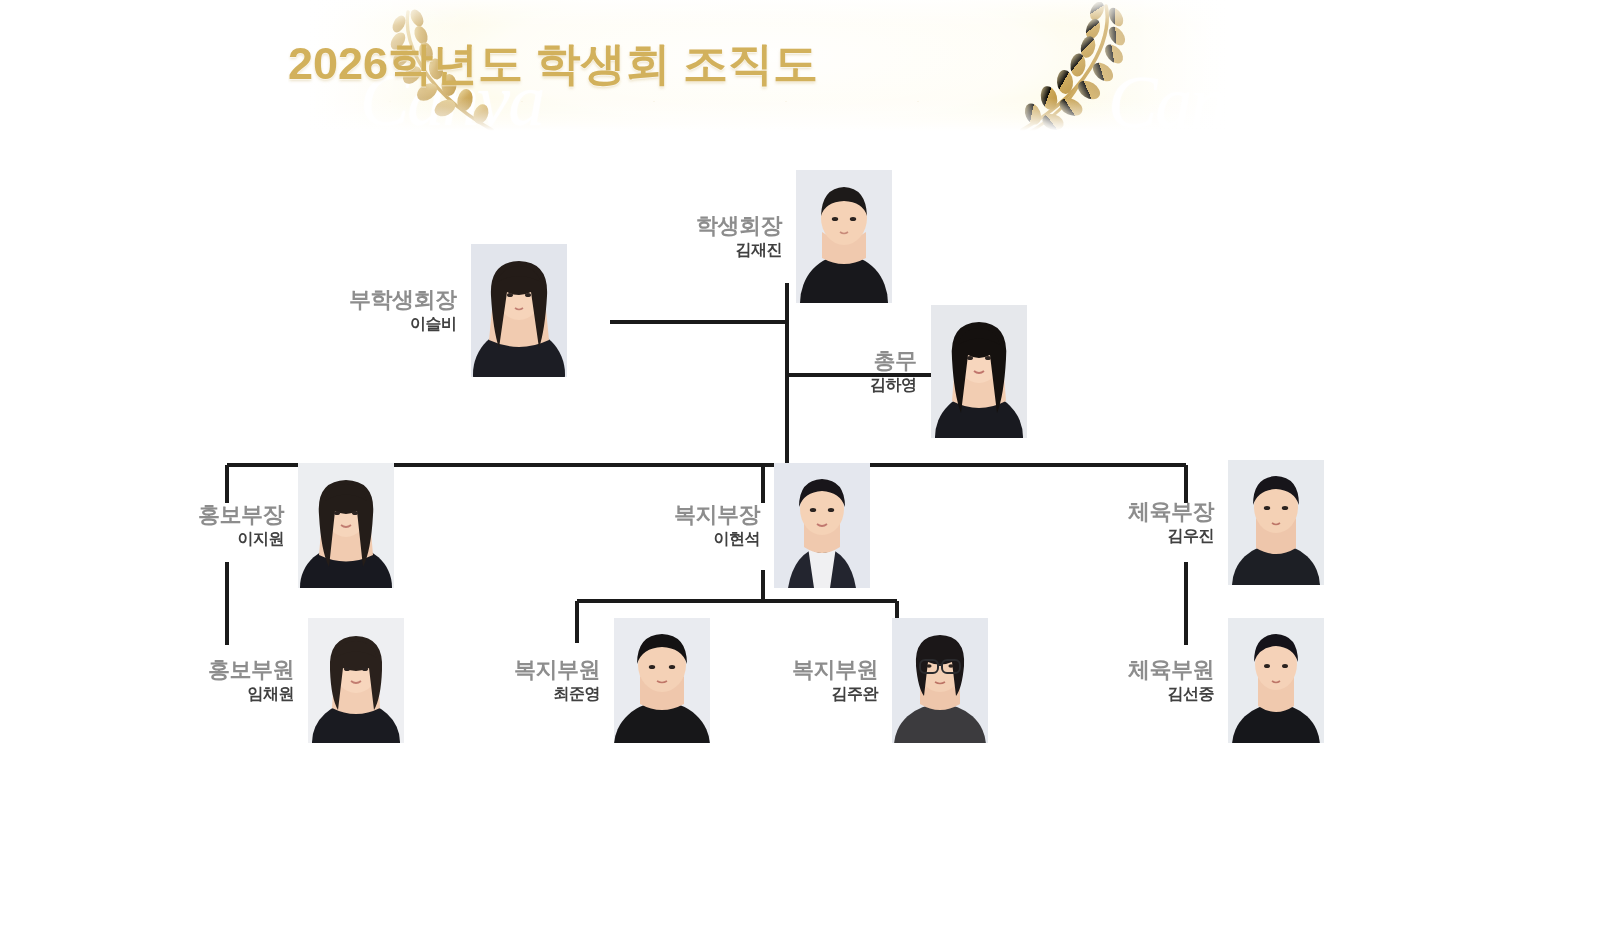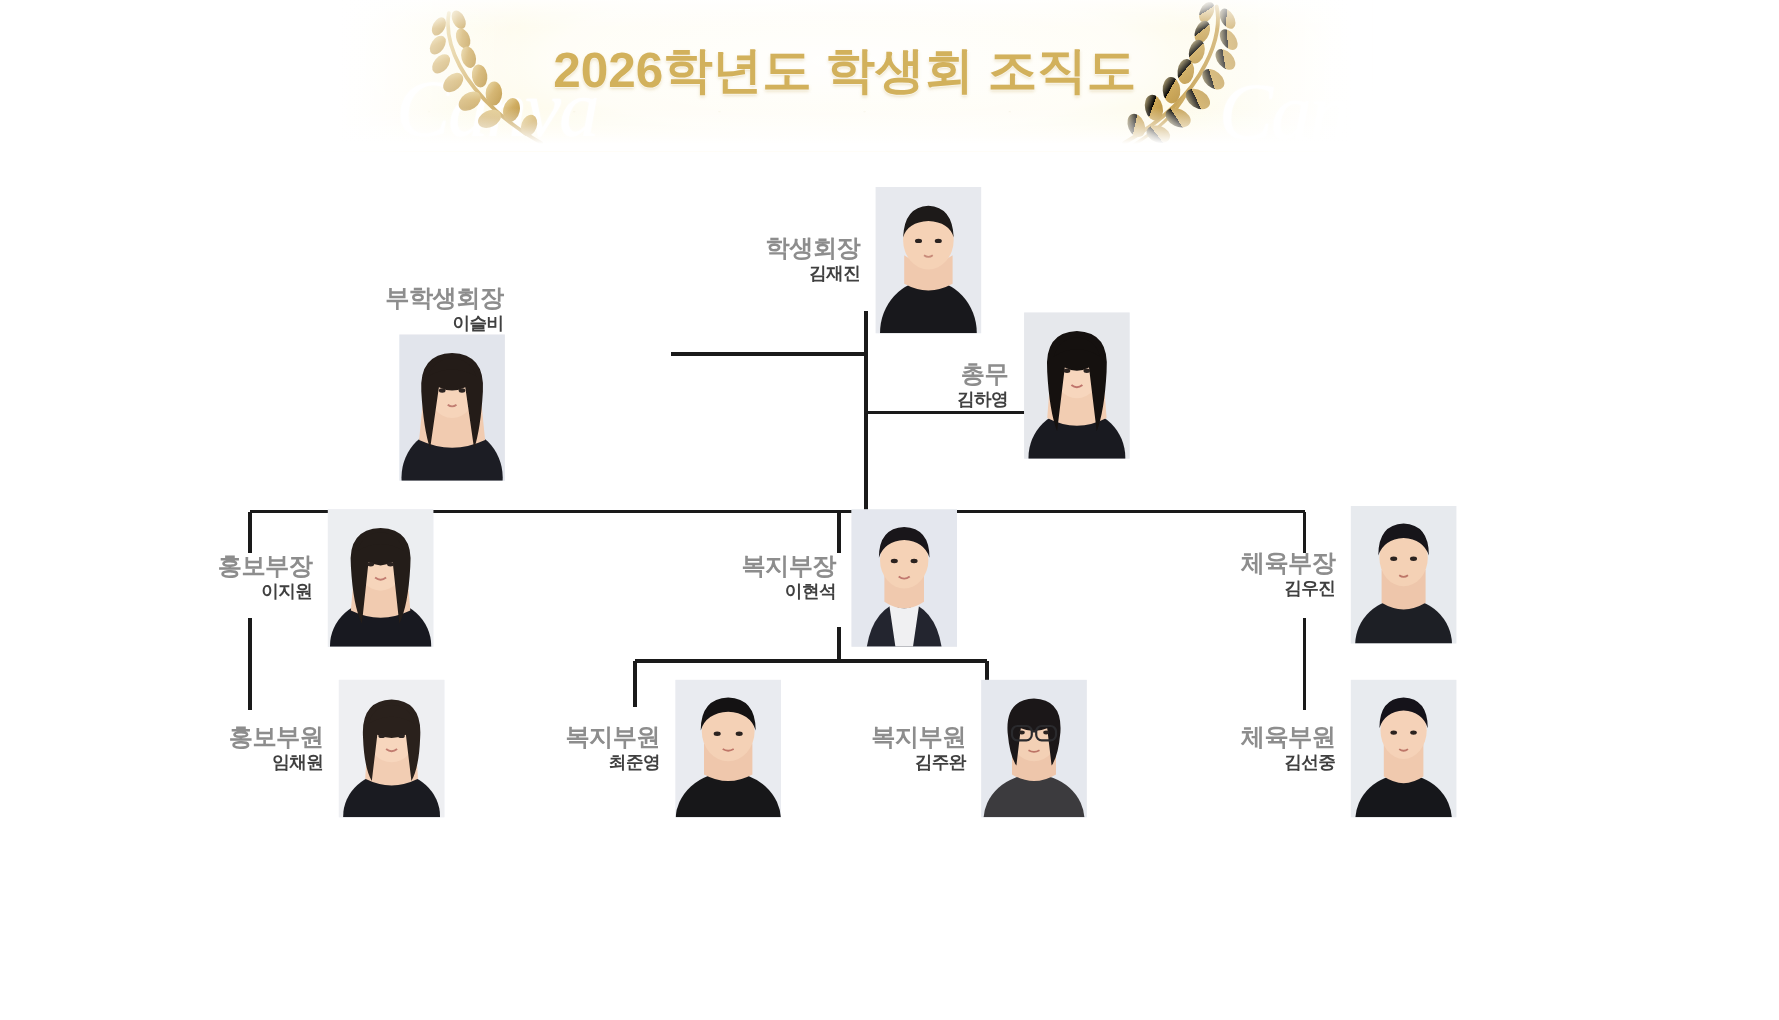--- a/index.html
+++ b/index.html
@@ -59,21 +59,20 @@
   .watermark.left  { left: 72px;  top: 58px; }
   .watermark.right { left: 820px; top: 60px; }
 
   .laurel { position: absolute; top: 8px; }
   .laurel.left  { left: 96px;  width: 120px; height: 124px; }
   .laurel.right { left: 716px; top: 2px; width: 130px; height: 132px; }
 
   #title-text {
     position: absolute;
     left: 0; right: 0; top: 34px;
-    text-align: center;
     font-family: "Liberation Sans", "DejaVu Sans", sans-serif;
     font-weight: bold;
     font-size: 45px;
     letter-spacing: 0px;
     color: #d2b15c;
     text-shadow:
       0 1px 0 rgba(255,255,255,0.55),
       0 2px 3px rgba(185,150,60,0.28);
     white-space: nowrap;
   }
@@ -226,41 +225,41 @@
         <path d="M26 62 q22 16 44 0 l0 26 q-22 12 -44 0 z" fill="#f0c9ae"></path>
         <ellipse cx="48" cy="48" rx="23" ry="27" fill="#f5d2b6"></ellipse>
         <path d="M25 46 q1 -28 23 -29 q22 1 23 29 q-4 -14 -23 -15 q-19 1 -23 15 z" fill="#1d1a19"></path>
         <ellipse cx="39" cy="49" rx="3.2" ry="2" fill="#2b2320"></ellipse>
         <ellipse cx="57" cy="49" rx="3.2" ry="2" fill="#2b2320"></ellipse>
         <path d="M44 62 q4 3 8 0" stroke="#c88b7a" stroke-width="1.6" fill="none"></path>
       </svg>
     </div>
   </div>
 
-  <div class="node" style="left:349px; top:258px;flex-direction:column;">
+  <div class="node" style="left:349px; top:244px;">
     <div class="labels">
       <div class="role">부학생회장</div>
       <div class="name">이슬비</div>
     </div>
     <div class="photo tall">
       <svg viewBox="0 0 96 133" preserveAspectRatio="none">
         <rect width="96" height="133" fill="#e2e5ec"></rect>
         <ellipse cx="48" cy="130" rx="46" ry="46" fill="#1c1d24"></ellipse>
         <path d="M22 56 q26 16 52 0 l4 40 q-30 14 -60 0 z" fill="#f1cbb0"></path>
         <ellipse cx="48" cy="50" rx="22" ry="26" fill="#f6d4ba"></ellipse>
         <path d="M20 52 q-2 -34 28 -35 q30 1 28 35 q-2 34 -8 52 l-8 -56 q-12 6 -24 0 l-8 56 q-6 -18 -8 -52 z" fill="#241c18"></path>
         <path d="M26 38 q22 -12 44 0 q-6 -16 -22 -16 q-16 0 -22 16 z" fill="#241c18"></path>
         <ellipse cx="39" cy="51" rx="3" ry="2" fill="#2b2320"></ellipse>
         <ellipse cx="57" cy="51" rx="3" ry="2" fill="#2b2320"></ellipse>
         <path d="M44 64 q4 3 8 0" stroke="#c17e72" stroke-width="1.6" fill="none"></path>
       </svg>
     </div>
   </div>
 
-  <div class="node" style="left:870px; top:284px;">
+  <div class="node" style="left:870px; top:305px;">
     <div class="labels">
       <div class="role">총무</div>
       <div class="name">김하영</div>
     </div>
     <div class="photo tall">
       <svg viewBox="0 0 96 133" preserveAspectRatio="none">
         <rect width="96" height="133" fill="#e6e8ec"></rect>
         <ellipse cx="48" cy="132" rx="44" ry="44" fill="#191a20"></ellipse>
         <path d="M24 58 q24 16 48 0 l3 38 q-27 14 -54 0 z" fill="#f2cdb2"></path>
         <ellipse cx="48" cy="52" rx="22" ry="26" fill="#f7d6bd"></ellipse>

